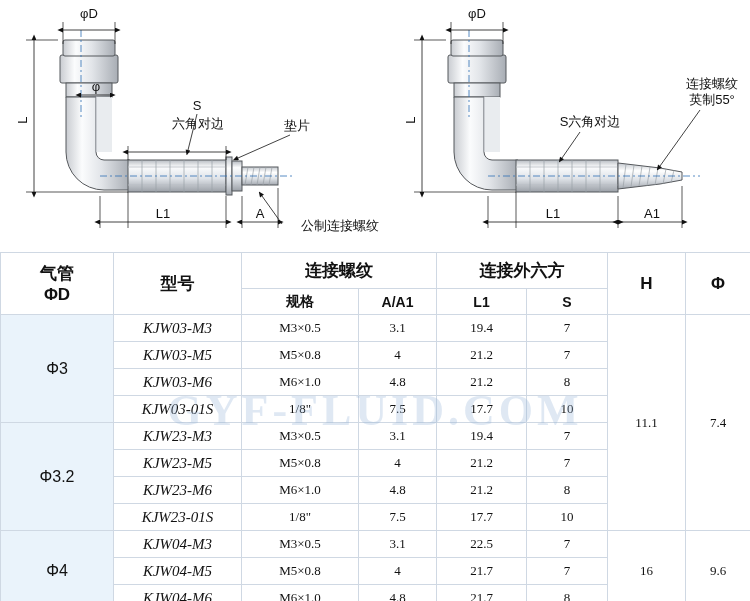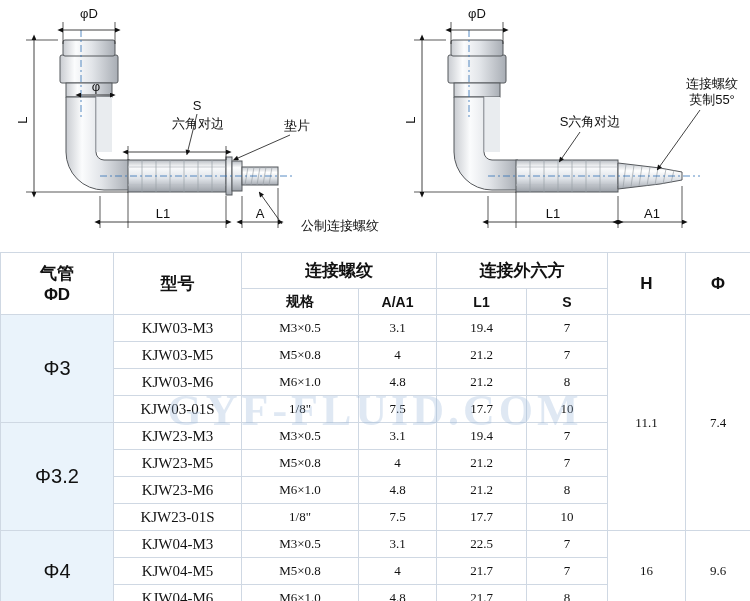--- a/index.html
+++ b/index.html
@@ -56,23 +56,23 @@
   .hdr2 th {
     background: #2f8fd0;
     color: #ffffff;
     font-weight: bold;
     font-size: 14px;
     border: 1px solid #2f8fd0;
     height: 26px;
   }
   .dcell {
     background: #eaf3fb !important;
-    font-size: 20px;
-  }
-  td.model { font-family: "Liberation Serif", serif; font-size: 15px; }
+    font-size: 16px;
+  }
+  td.model { font-family: "Liberation Serif", serif; font-size: 15px; font-style: italic; }
   td.num { font-family: "Liberation Serif", serif; font-size: 13px; }
   .row-h { height: 27px; }
   .lbl { font-size: 13px; font-family: "Liberation Sans", sans-serif; }
   .lbl-cn { font-size: 13px; font-family: "Liberation Sans", sans-serif; }
 </style>
 </head>
 <body>
 
 <div class="diagram-area">
   <svg width="750" height="252" viewBox="0 0 750 252" xmlns="http://www.w3.org/2000/svg">

